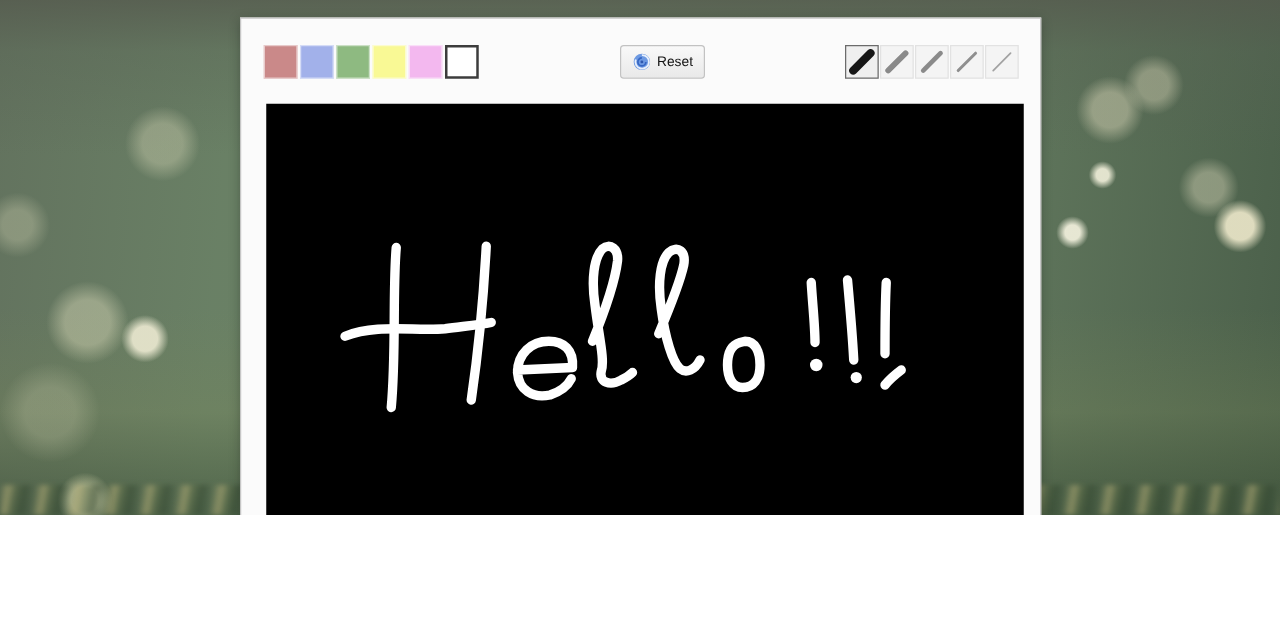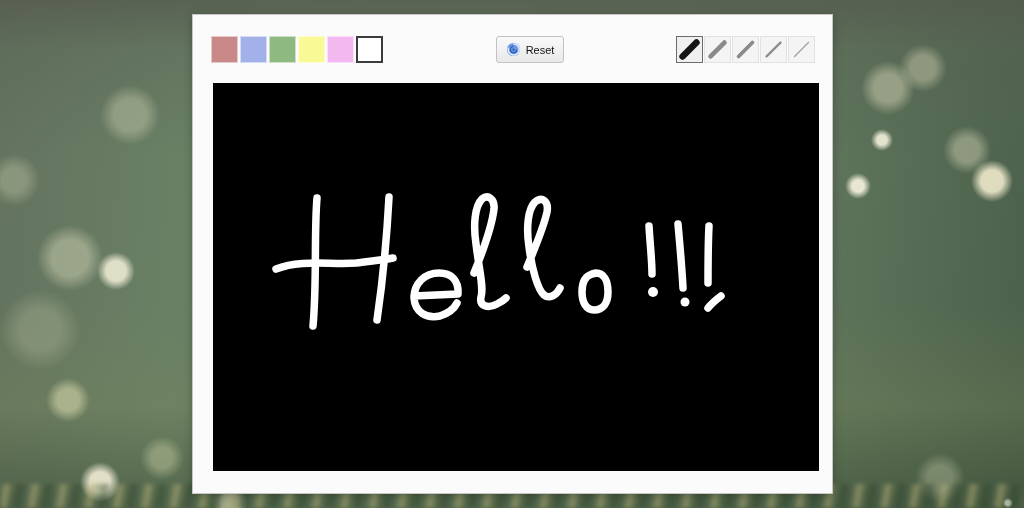--- a/index.html
+++ b/index.html
@@ -1,19 +1,19 @@
 <!DOCTYPE html>
 <html><head>
 <meta charset="utf-8">
 <style>
   * { margin:0; padding:0; box-sizing:border-box; }
   html,body { width:1024px; height:508px; overflow:hidden; font-family:"Liberation Sans", sans-serif; }
 
   .stage {
-    position:relative; width:1024px; height:508px; overflow:hidden;
+    position:relative; width:1024px; height:412px; overflow:hidden;
     background-color:#6b8266;
     background-image:
       radial-gradient(circle at 130px 115px,  rgba(228,226,192,.35) 0 16px, rgba(228,226,192,0) 30px),
       radial-gradient(circle at 70px  258px,  rgba(228,226,192,.42) 0 18px, rgba(228,226,192,0) 33px),
       radial-gradient(circle at 116px 271px,  rgba(244,240,216,.85) 0 10px, rgba(244,240,216,0) 19px),
       radial-gradient(circle at 14px  180px,  rgba(228,226,192,.30) 0 12px, rgba(228,226,192,0) 26px),
       radial-gradient(circle at 40px  330px,  rgba(228,226,192,.22) 0 20px, rgba(228,226,192,0) 40px),
       radial-gradient(circle at 68px  400px,  rgba(232,230,185,.50) 0 11px, rgba(232,230,185,0) 22px),
       radial-gradient(circle at 100px 482px,  rgba(248,244,218,.85) 0 10px, rgba(248,244,218,0) 20px),
       radial-gradient(circle at 162px 458px,  rgba(232,230,185,.35) 0 10px, rgba(232,230,185,0) 22px),

